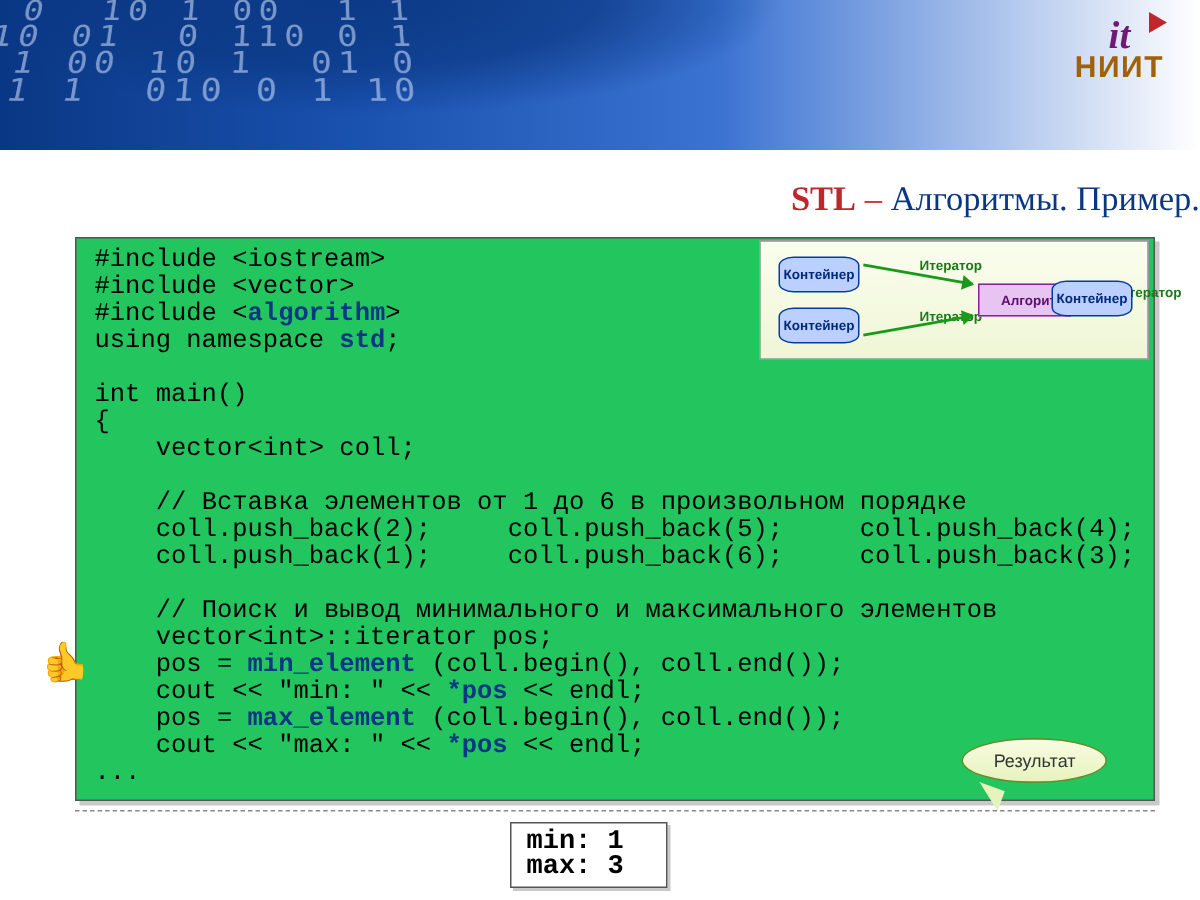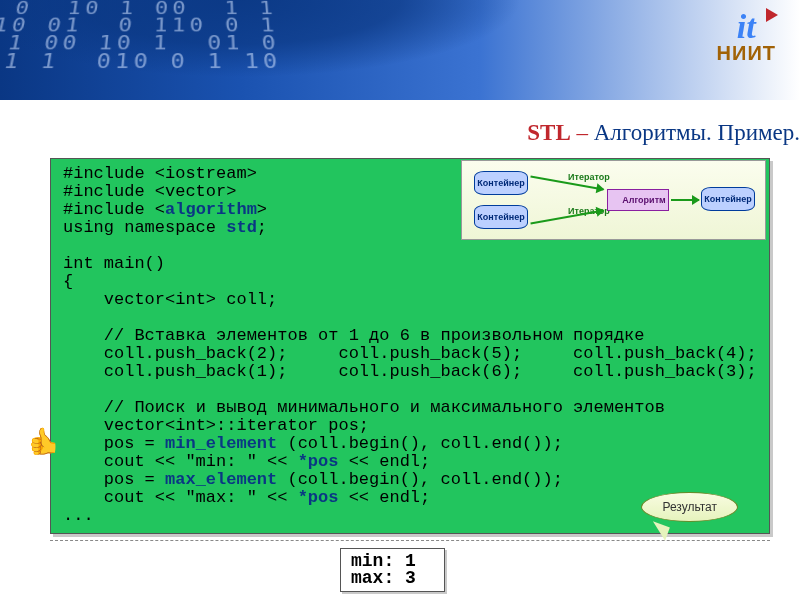--- a/index.html
+++ b/index.html
@@ -33,22 +33,22 @@
     overflow: hidden;
   }
   .logo {
     position: absolute;
     top: 12px; right: 24px;
     text-align: center;
   }
   .logo-it {
     font-family: Georgia, serif;
     font-style: italic;
-    font-size: 34px;
-    color: #3b82f6;
+    font-size: 26px;
+    color: #701a75;
     font-weight: bold;
     line-height: 0.9;
     position: relative;
   }
   .logo-play {
     position: absolute;
     right: -2px; top: -4px;
     width: 0; height: 0;
     border-left: 12px solid #c0272d;
     border-top: 7px solid transparent;
@@ -138,21 +138,21 @@
     font-family: "Courier New", monospace;
     font-size: 18px;
     font-weight: bold;
     line-height: 17px;
   }
 
   
   .diagram {
     position: absolute;
     top: 160px; right: 34px;
-    width: 305px; height: 80px;
+    width: 260px; height: 80px;
     background: linear-gradient(#fbfdee, #eff6d6);
     border: 1px solid #999;
   }
   .dg-db {
     position: absolute;
     width: 54px; height: 24px;
     border: 1.5px solid #003c9c;
     border-radius: 10px/6px;
     background: #bcd0ff;
     font: 9px Arial;

